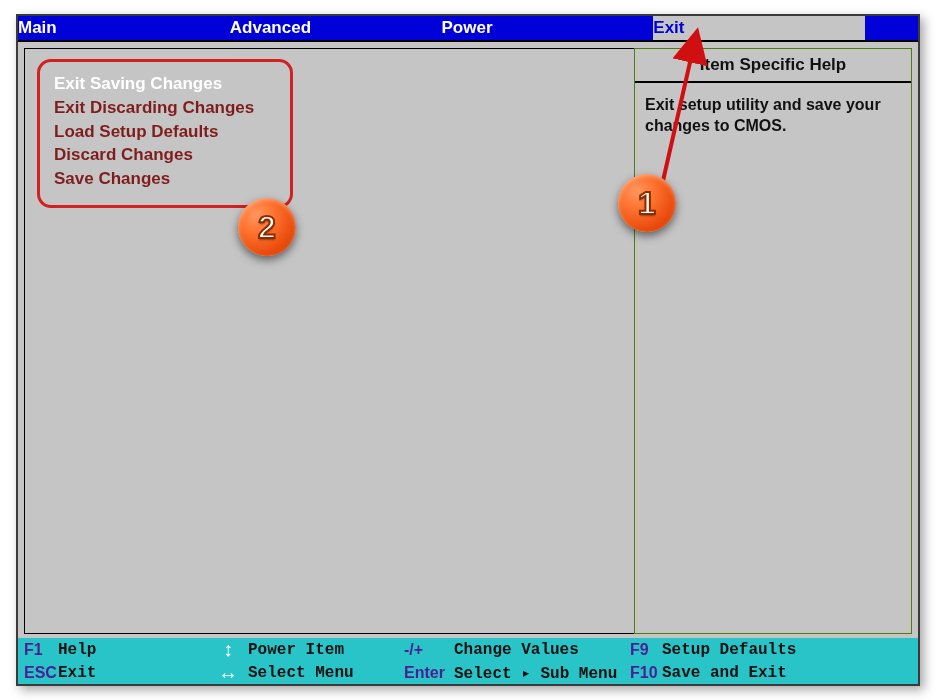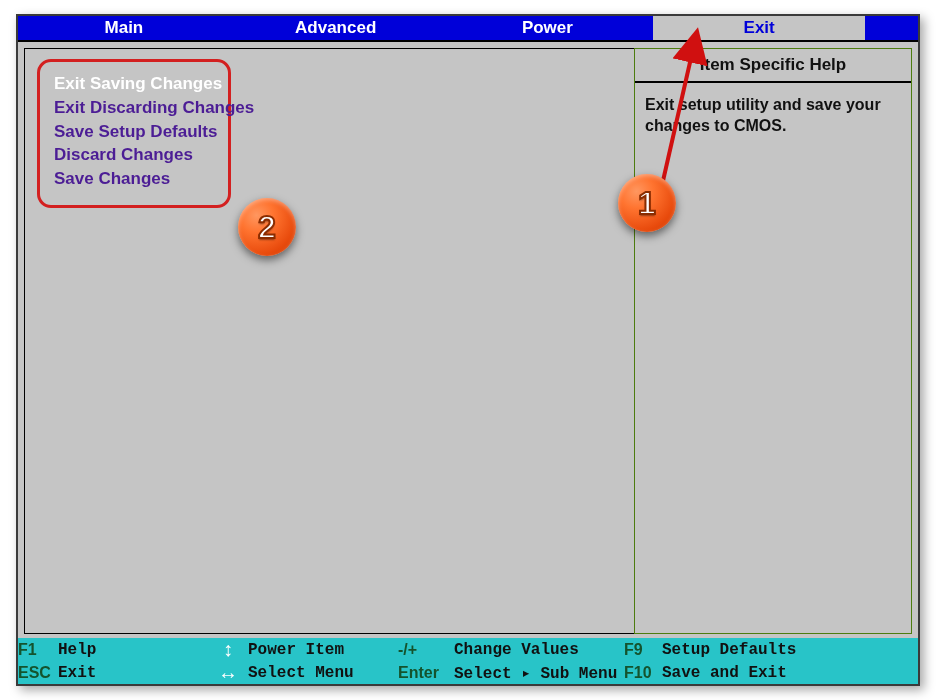--- a/index.html
+++ b/index.html
@@ -23,21 +23,21 @@
   .menu-bar {
     display: flex;
     background: #0000d9;
     height: 24px;
     color: #fff;
     font-weight: bold;
     font-size: 17px;
   }
   .menu-item {
     flex: 1;
-    text-align: center;
+    text-align: left;
     line-height: 24px;
   }
   .menu-item.active {
     background: #c5c5c5;
     color: #0000d9;
   }
   
   .body-row {
     flex: 1;
     display: flex;
@@ -73,44 +73,44 @@
     font-weight: bold;
     font-size: 16px;
     color: #111;
     line-height: 1.3;
   }
   
   .options-box {
     border: 3px solid #d32020;
     border-radius: 14px;
     padding: 10px 14px 14px 14px;
-    width: 194px;
+    width: 256px;
     position: relative;
   }
   .opt {
     font-weight: bold;
     font-size: 17px;
-    color: #4c1d95;
+    color: #7f1d1d;
     line-height: 1.4;
     white-space: nowrap;
   }
   .opt.selected { color: #fff; }
   
   .key-bar {
     background: #28c4c8;
     height: 46px;
     display: grid;
     grid-template-columns: 40px 150px 40px 150px 56px 170px 38px 1fr;
     grid-template-rows: 1fr 1fr;
     font-weight: bold;
     font-size: 16px;
     color: #111;
     align-items: center;
   }
-  .key-bar .kc { color: #14532d; font-weight: bold; }
+  .key-bar .kc { color: #4c1d95; padding-left: 6px; font-weight: bold; }
   .key-bar .kl { color: #111; font-family: Liberation Mono, monospace; }
   .arrow-glyph { color:#fff; font-size:20px; text-align:center; display:inline-block; width:100%; }
   
   .badge {
     position: absolute;
     width: 58px; height: 58px;
     border-radius: 50%;
     background: radial-gradient(circle at 32% 30%, #ff9760 0%, #ff7430 30%, #e84a0c 70%, #c83800 100%);
     box-shadow: 0 4px 8px rgba(0,0,0,.5), inset 0 2px 4px rgba(255,255,255,.4);
     color: #fff;
@@ -139,21 +139,21 @@
     <div class="menu-item">Power</div>
     <div class="menu-item active">Exit</div>
     <div class="menu-item" style="flex:0.25"></div>
   </div>
 
   <div class="body-row">
     <div class="main-panel">
       <div class="options-box">
         <div class="opt selected">Exit Saving Changes</div>
         <div class="opt">Exit Discarding Changes</div>
-        <div class="opt">Save Setup Defaults</div>
+        <div class="opt">Load Setup Defaults</div>
         <div class="opt">Discard Changes</div>
         <div class="opt">Save Changes</div>
       </div>
     </div>
     <div class="help-panel">
       <div class="help-title">Item Specific Help</div>
       <div class="help-body">Exit setup utility and save your changes to CMOS.</div>
     </div>
   </div>
 

